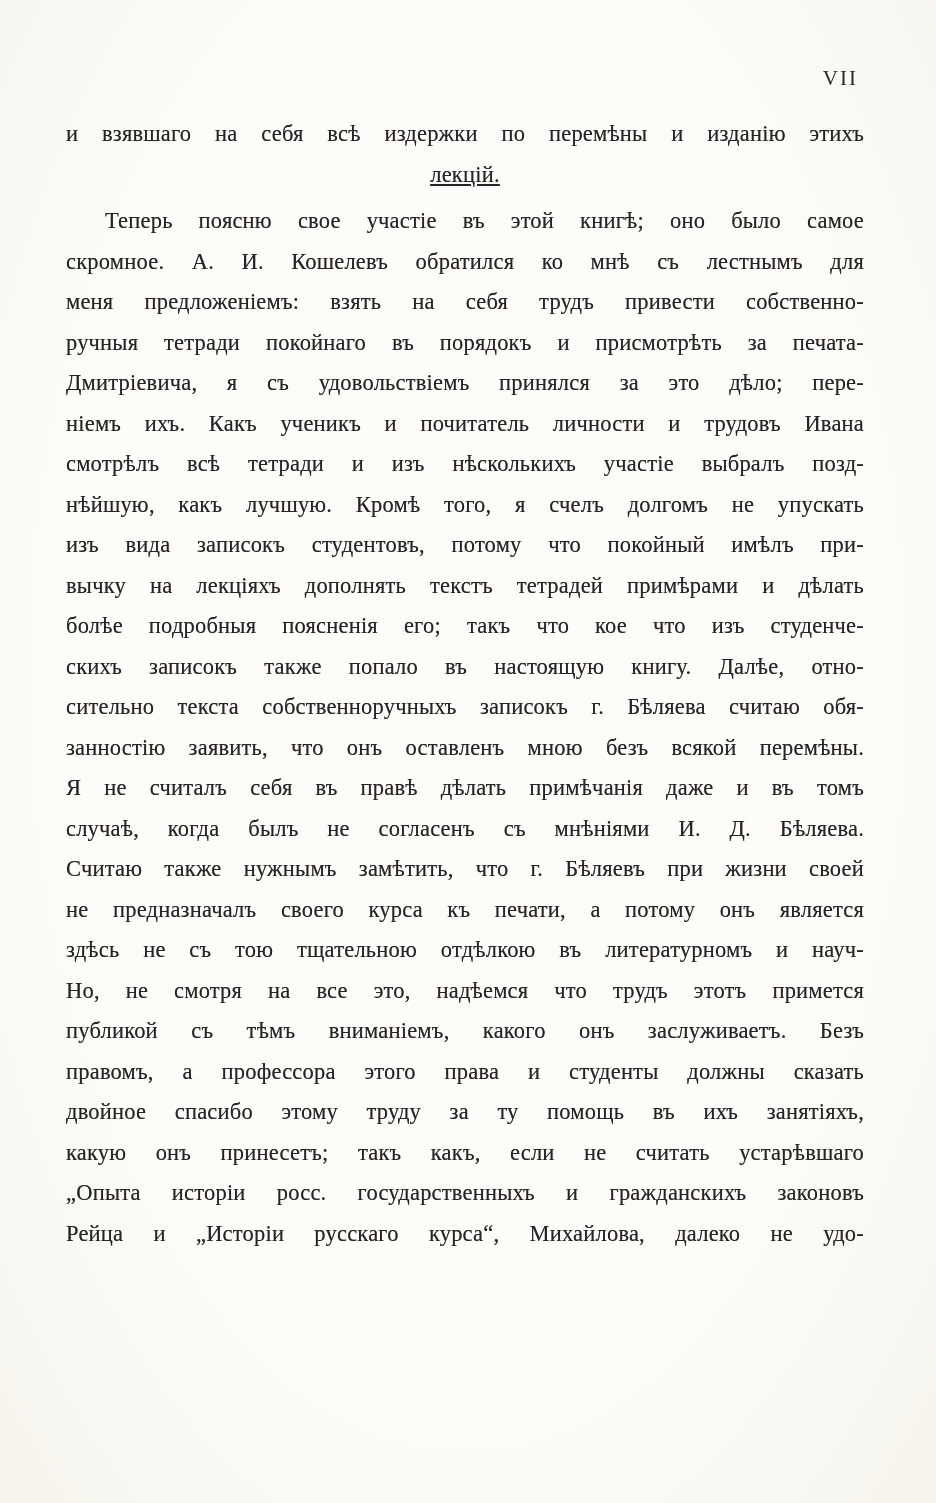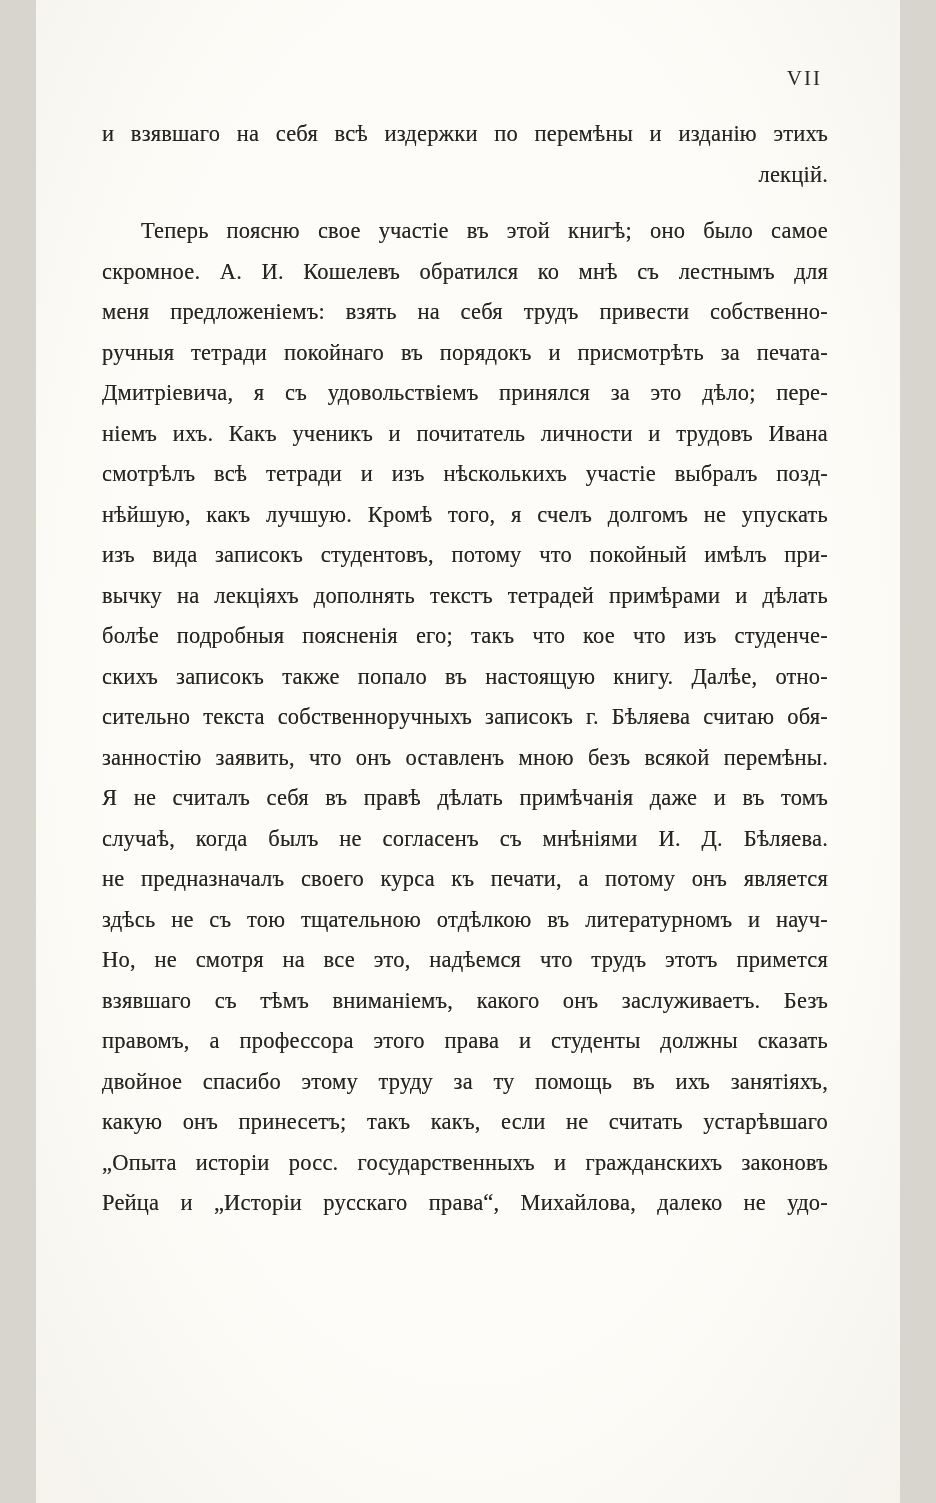--- a/index.html
+++ b/index.html
@@ -2,21 +2,21 @@
 <html><head>
 <meta charset="utf-8">
 <style>
   html, body {
     margin: 0;
     padding: 0;
     background: #d8d5cf;
   }
   .page {
     position: relative;
-    width: 864px;
+    width: 936px;
     height: 1503px;
     margin: 0 auto;
     background: #fbfaf5;
     background-image: radial-gradient(ellipse at 50% 45%, #fdfcf8 60%, #f5f3ec 100%);
     box-sizing: border-box;
     font-family: "Liberation Serif", "DejaVu Serif", serif;
     color: #272523;
     overflow: hidden;
   }
   .page-number {
@@ -28,40 +28,40 @@
     font-weight: normal;
     color: #2c2a27;
   }
   .page-body {
     position: absolute;
     top: 114px;
     left: 66px;
     right: 72px;
   }
   .paragraph { margin: 0; }
-  .paragraph + .paragraph { margin-top: 16px; }
+  .paragraph + .paragraph { margin-top: 6px; }
   .line {
     font-size: 22.5px;
     line-height: 40.5px;
     height: 40.5px;
     overflow: hidden;
     text-align: justify;
     word-spacing: 1.5px;
     letter-spacing: 0.2px;
     text-shadow: 0 0 0.5px rgba(40, 36, 32, 0.55);
     white-space: normal;
   }
   
   .line::after {
     content: "";
     display: inline-block;
     width: 100%;
     height: 0;
   }
-  .line.no-justify { text-align: right; }
+  .line.no-justify { text-align: center; text-decoration: underline; }
   .line.no-justify::after { content: none; }
   .line.indent { text-indent: 39px; }
 </style>
 </head>
 <body>
 
 <div class="page">
   <div class="page-number">VII</div>
   <div class="page-body">
       <div class="paragraph">
@@ -78,24 +78,25 @@
         <div class="line">смотрѣлъ всѣ тетради и изъ нѣсколькихъ участіе выбралъ позд-</div>
         <div class="line">нѣйшую, какъ лучшую. Кромѣ того, я счелъ долгомъ не упускать</div>
         <div class="line">изъ вида записокъ студентовъ, потому что покойный имѣлъ при-</div>
         <div class="line">вычку на лекціяхъ дополнять текстъ тетрадей примѣрами и дѣлать</div>
         <div class="line">болѣе подробныя поясненія его; такъ что кое что изъ студенче-</div>
         <div class="line">скихъ записокъ также попало въ настоящую книгу. Далѣе, отно-</div>
         <div class="line">сительно текста собственноручныхъ записокъ г. Бѣляева считаю обя-</div>
         <div class="line">занностію заявить, что онъ оставленъ мною безъ всякой перемѣны.</div>
         <div class="line">Я не считалъ себя въ правѣ дѣлать примѣчанія даже и въ томъ</div>
         <div class="line">случаѣ, когда былъ не согласенъ съ мнѣніями И. Д. Бѣляева.</div>
+        <div class="line">Считаю также нужнымъ замѣтить, что г. Бѣляевъ при жизни своей</div>
         <div class="line">не предназначалъ своего курса къ печати, а потому онъ является</div>
         <div class="line">здѣсь не съ тою тщательною отдѣлкою въ литературномъ и науч-</div>
         <div class="line">Но, не смотря на все это, надѣемся что трудъ этотъ примется</div>
-        <div class="line">взявшаго съ тѣмъ вниманіемъ, какого онъ заслуживаетъ. Безъ</div>
+        <div class="line">публикой съ тѣмъ вниманіемъ, какого онъ заслуживаетъ. Безъ</div>
         <div class="line">правомъ, а профессора этого права и студенты должны сказать</div>
         <div class="line">двойное спасибо этому труду за ту помощь въ ихъ занятіяхъ,</div>
         <div class="line">какую онъ принесетъ; такъ какъ, если не считать устарѣвшаго</div>
         <div class="line">„Опыта исторіи росс. государственныхъ и гражданскихъ законовъ</div>
-        <div class="line">Рейца и „Исторіи русскаго права“, Михайлова, далеко не удо-</div>
+        <div class="line">Рейца и „Исторіи русскаго курса“, Михайлова, далеко не удо-</div>
       </div>
     </div>
 </div>
 
 </body></html>

